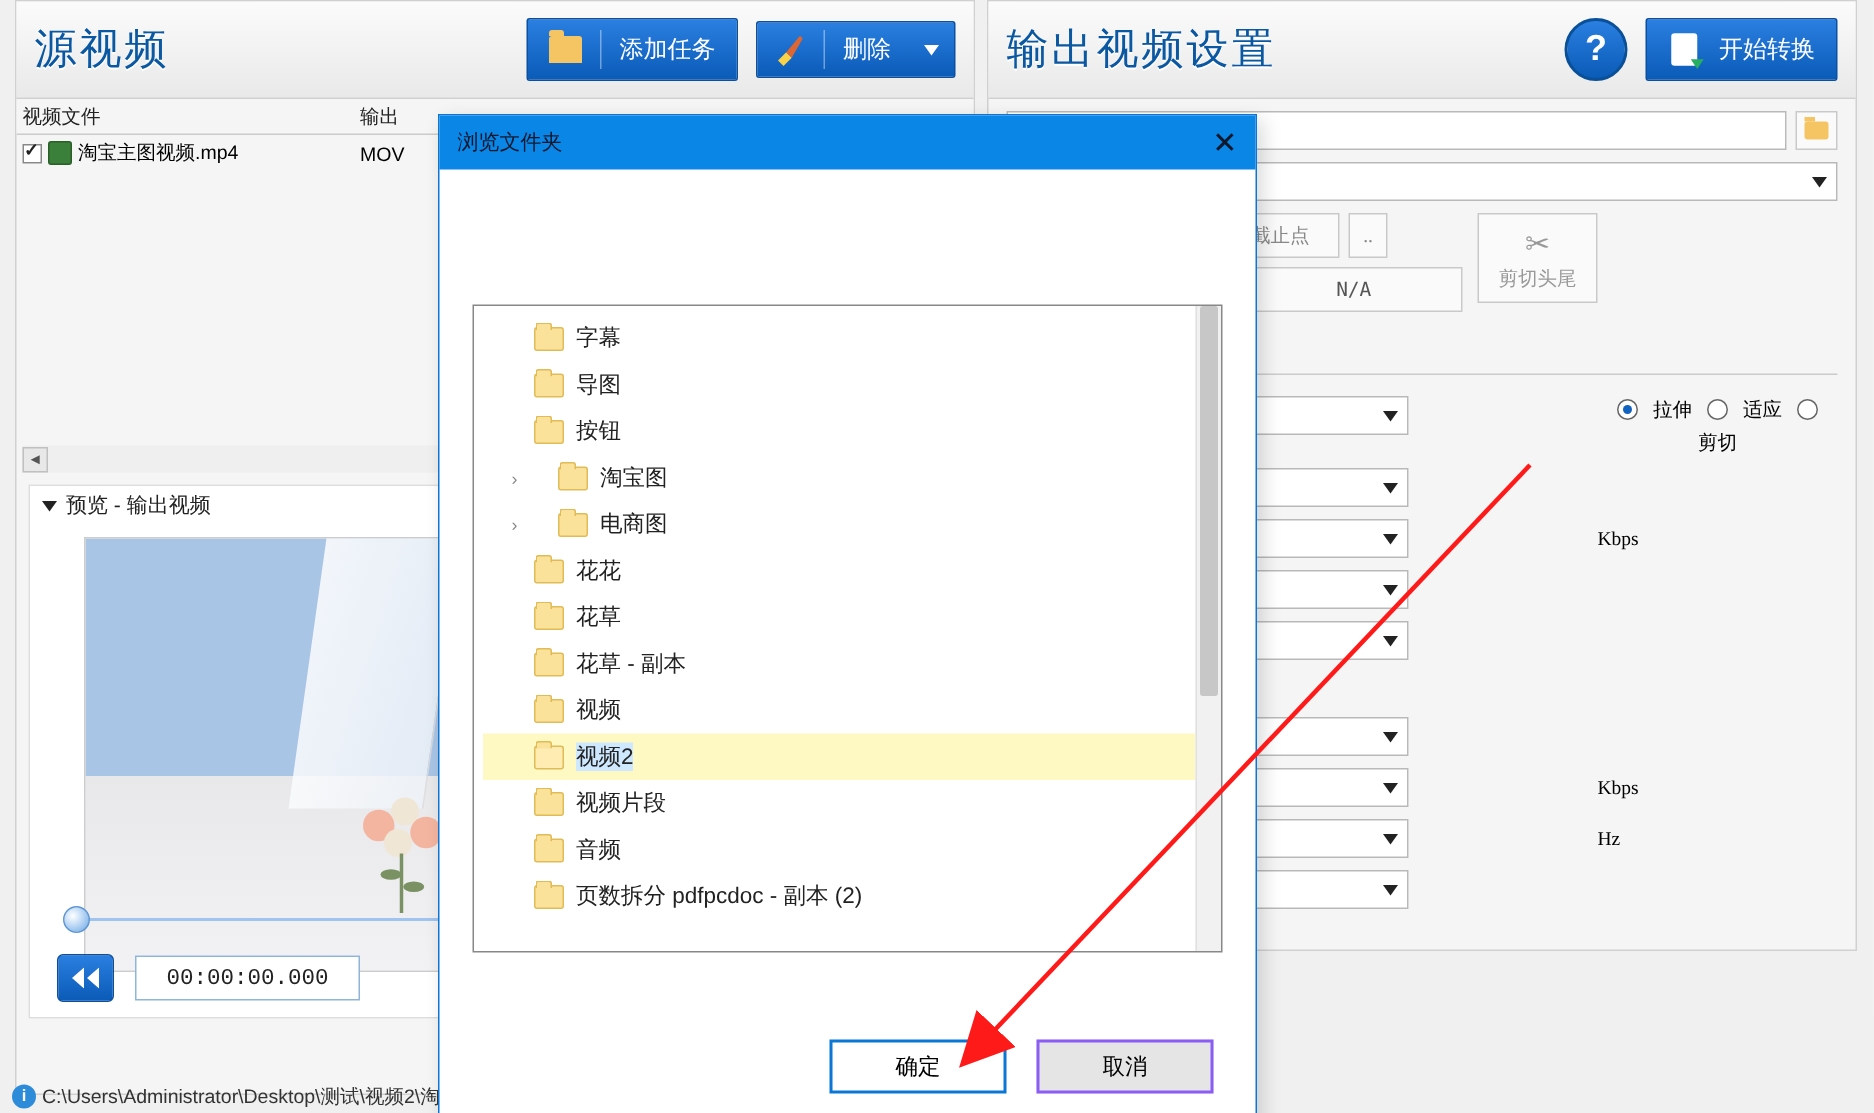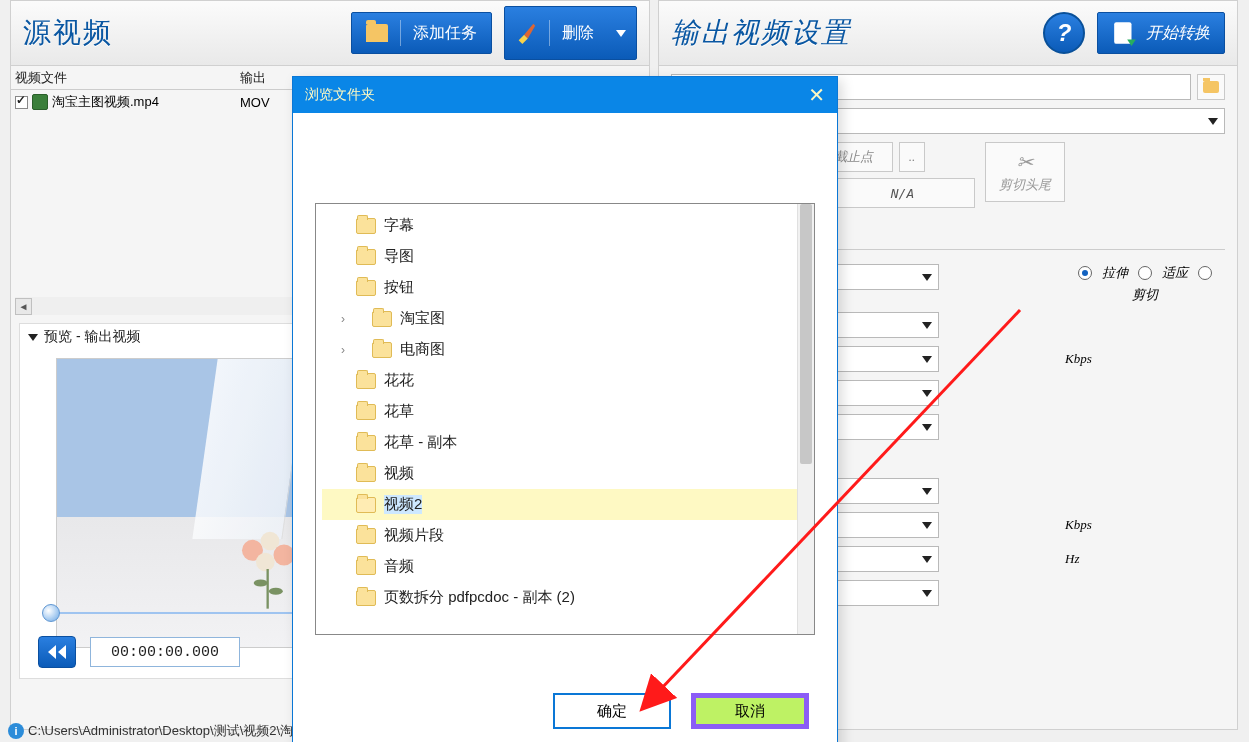--- a/index.html
+++ b/index.html
@@ -1,26 +1,26 @@
 <!DOCTYPE html>
 <html><head>
 <meta charset="utf-8">
 <style>
 * { box-sizing: border-box; margin: 0; padding: 0; font-family: "Microsoft YaHei", "SimSun", sans-serif; }
 body { background: #f0f0f0; width: 1249px; height: 742px; position: relative; overflow: hidden; font-size: 13px; }
 
 .panel { position: absolute; background: #f5f5f5; border: 1px solid #d0d0d0; }
 .panel-left { left: 10px; top: 0; width: 640px; height: 730px; }
-.panel-right { left: 658px; top: 0; width: 580px; height: 730px; font-style: italic; }
+.panel-right { left: 658px; top: 0; width: 580px; height: 634px; }
 
 .panel-header { height: 65px; display: flex; align-items: center; padding: 0 12px; gap: 12px; background: linear-gradient(#fbfbfb,#e9e9e9); border-bottom: 1px solid #d0d0d0;}
 .panel-title { font-family: "SimSun", serif; font-size: 28px; color: #0a57a2; text-shadow: 0 1px 0 #fff; font-weight: 500; letter-spacing: 2px; }
 
 .btn-blue { background: linear-gradient(#2a7fe0,#0b5bb8); color: #fff; border: 1px solid #0a4fa0; height: 42px; display: flex; align-items: center; padding: 0 14px; font-size: 16px; border-radius: 2px; cursor: pointer; gap: 8px; }
-.btn-blue-small { height: 54px; padding: 0 10px; }
+.btn-blue-small { height: 38px; padding: 0 10px; }
 .btn-blue .sep { width:1px; height: 26px; background: rgba(255,255,255,.4); margin: 0 4px;}
 .icon-folder-add { width:22px; height:18px; background: #f5c564; border-radius: 2px 2px 0 0; position: relative; }
 .icon-folder-add::before { content:""; position:absolute; top:-4px; left:0; width:10px; height:4px; background:#f5c564; border-radius:2px 2px 0 0;}
 .icon-brush { width:22px; height:22px; position: relative; }
 .icon-brush svg { width:100%; height:100%; }
 .dropdown-arrow { width: 0; height: 0; border-left: 5px solid transparent; border-right: 5px solid transparent; border-top: 7px solid #fff; }
 .btn-help { width:42px; height:42px; border-radius: 50%; background: linear-gradient(#2a7fe0,#0b5bb8); color:#fff; display:flex; align-items:center; justify-content:center; font-size:24px; font-weight:bold; border:2px solid #095099; cursor:pointer;}
 .icon-convert { width:26px; height:26px;}
 .icon-convert svg { width:100%; height:100%; }
 
@@ -72,37 +72,37 @@
 .radio.sel::after { content:""; width:6px; height:6px; border-radius:50%; background:#1262c0;}
 .unit { font-size:13px; font-family:"SimSun",serif; display:flex; align-items:center;}
 
 .divider { height:12px;}
 
 .status-bar { position:absolute; left:8px; bottom:2px; font-family: "SimSun", monospace; font-size:13px; color:#333; display:flex; align-items:center; gap:4px;}
 .status-bar .sicon { width:16px; height:16px; border-radius:50%; background:#2c8cd9; color:#fff; display:flex; align-items:center; justify-content:center; font-size:11px; font-weight:bold;}
 
 
 .dialog { position:absolute; left:292px; top:76px; width:546px; height:676px; background:#fff; border:1px solid #0a77d6; box-shadow: 4px 4px 12px rgba(0,0,0,.15); z-index:100;}
-.dialog-title { height:36px; background:#0a86e7; color:#fef9c3; display:flex; align-items:center; padding:0 12px; font-size:14px;}
+.dialog-title { height:36px; background:#0a86e7; color:#0f172a; display:flex; align-items:center; padding:0 12px; font-size:14px;}
 .dialog-title .close { margin-left:auto; font-size:20px; cursor:pointer; font-weight:200;}
 .tree-box { position:absolute; left:22px; top:126px; width:500px; height:432px; border:1px solid #888; background:#fff; overflow: hidden;}
 .tree { padding: 6px 0 6px 6px; height:100%; width: calc(100% - 17px); overflow:hidden;}
 .tree-row { height:31px; display:flex; align-items:center; padding-left: 34px; gap:8px; font-size:15px; color:#222; cursor:pointer; font-family:"SimSun","Microsoft YaHei",sans-serif;}
 .tree-row.has-exp { padding-left: 14px; }
 .tree-row .expander { width:14px; color:#888; font-size:12px; text-align:center;}
 .tree-row .fico { width:20px; height:16px; background:#fbe29b; border:1px solid #e0bb56; border-radius:2px; position:relative;}
 .tree-row .fico::before {content:"";position:absolute;top:-4px;left:0;width:9px;height:4px;background:#fbe29b;border:1px solid #e0bb56;border-bottom:none;border-radius:2px 2px 0 0;}
 .tree-row.selected .fico { background:#ffecb3;}
 .tree-row.selected { background:#fef9c3;}
 .tree-row.selected span.label { background:#cde8ff;}
 .tree-scroll { position:absolute; right:0; top:0; width:17px; height:100%; background:#f1f1f1; border-left:1px solid #e0e0e0;}
 .tree-scroll .thumb { position:absolute; top:0; left:2px; right:2px; height:260px; background:#c7c7c7; border-radius:2px;}
 
 .dialog-btns { position:absolute; bottom:22px; right:28px; display:flex; gap:20px;}
-.dlg-btn { width:118px; height:36px; border:5px solid #8b5cf6; background:#bef264; display:flex; align-items:center; justify-content:center; font-size:15px; cursor:pointer; font-family:"SimSun","Microsoft YaHei",sans-serif;}
+.dlg-btn { width:118px; height:36px; border:2px solid #8b5cf6; background:#e5e5e5; display:flex; align-items:center; justify-content:center; font-size:15px; cursor:pointer; font-family:"SimSun","Microsoft YaHei",sans-serif;}
 .dlg-btn.primary { border:2px solid #0a77d6; background:#fff;}
 
 
 .red-arrow { position:absolute; z-index:200; pointer-events:none;}
 </style>
 </head>
 <body>
 
 <div class="panel panel-left">
   <div class="panel-header">

